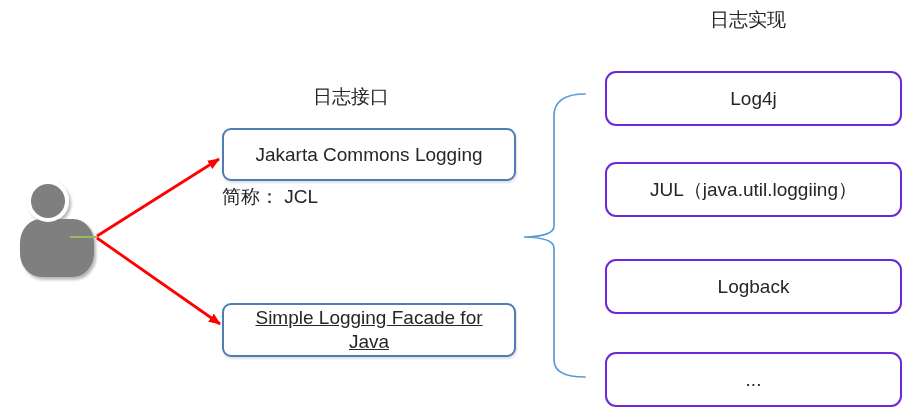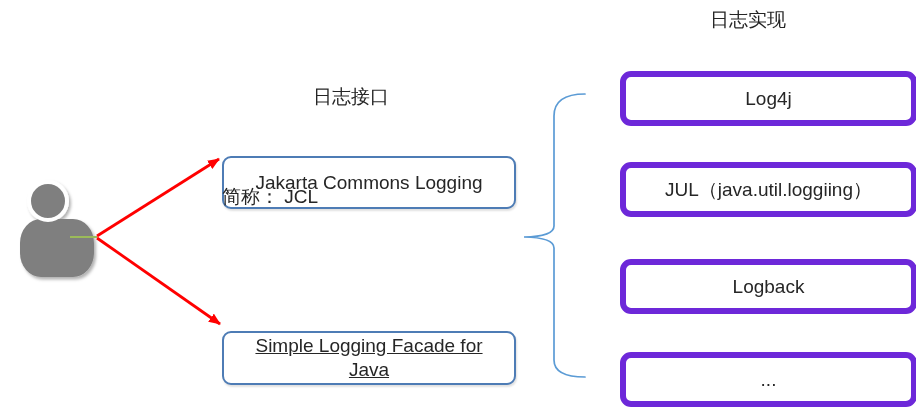--- a/index.html
+++ b/index.html
@@ -42,43 +42,42 @@
     box-sizing: border-box;
     display: flex;
     align-items: center;
     justify-content: center;
     text-align: center;
     font-size: 19px;
     color: #262626;
     line-height: 1.25;
     box-shadow: 1px 2px 2px rgba(0,0,0,0.12);
     padding: 0 25px;
-    margin-top: 28px;
   }
   .ifbox-1 { top: 128px; height: 53px; }
   .ifbox-2 { top: 303px; height: 54px; text-decoration: underline; }
 
   .caption {
     position: absolute;
     left: 222px;
     width: 294px;
     text-align: left;
     font-size: 19px;
     color: #262626;
     white-space: nowrap;
   }
   .cap-1 { top: 184px; }
   .cap-2 { top: 360px; }
 
   .implbox {
     position: absolute;
-    left: 620px;
+    left: 605px;
     width: 297px;
     height: 55px;
-    border: 6px solid #6d28d9;
+    border: 2px solid #6d28d9;
     border-radius: 11px;
     background: #ffffff;
     box-sizing: border-box;
     display: flex;
     align-items: center;
     justify-content: center;
     text-align: center;
     font-size: 19px;
     color: #262626;
     white-space: nowrap;

